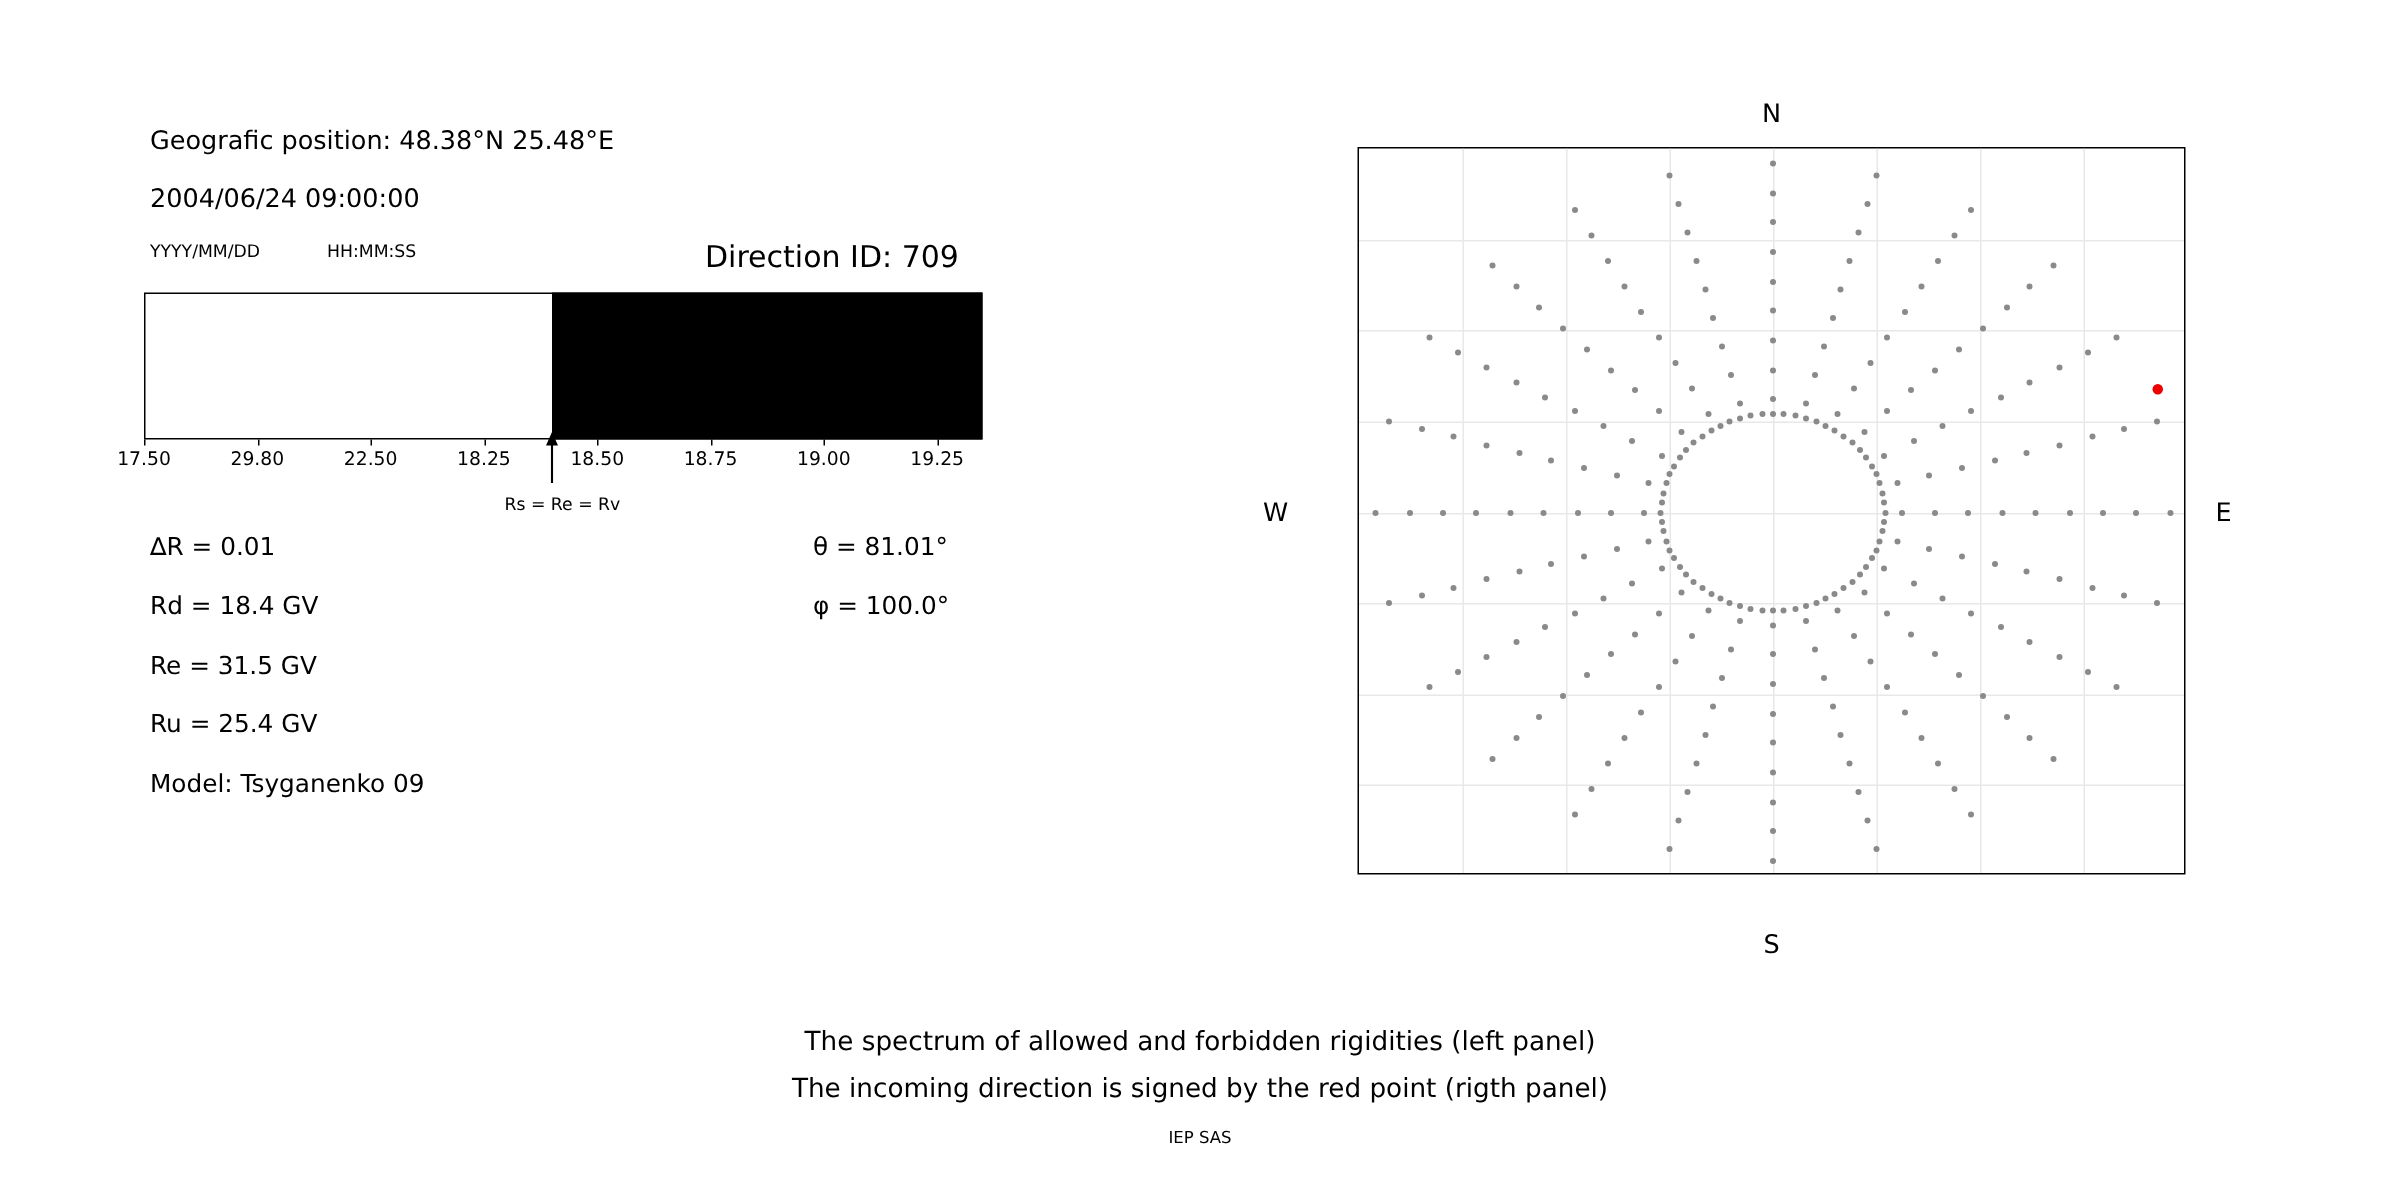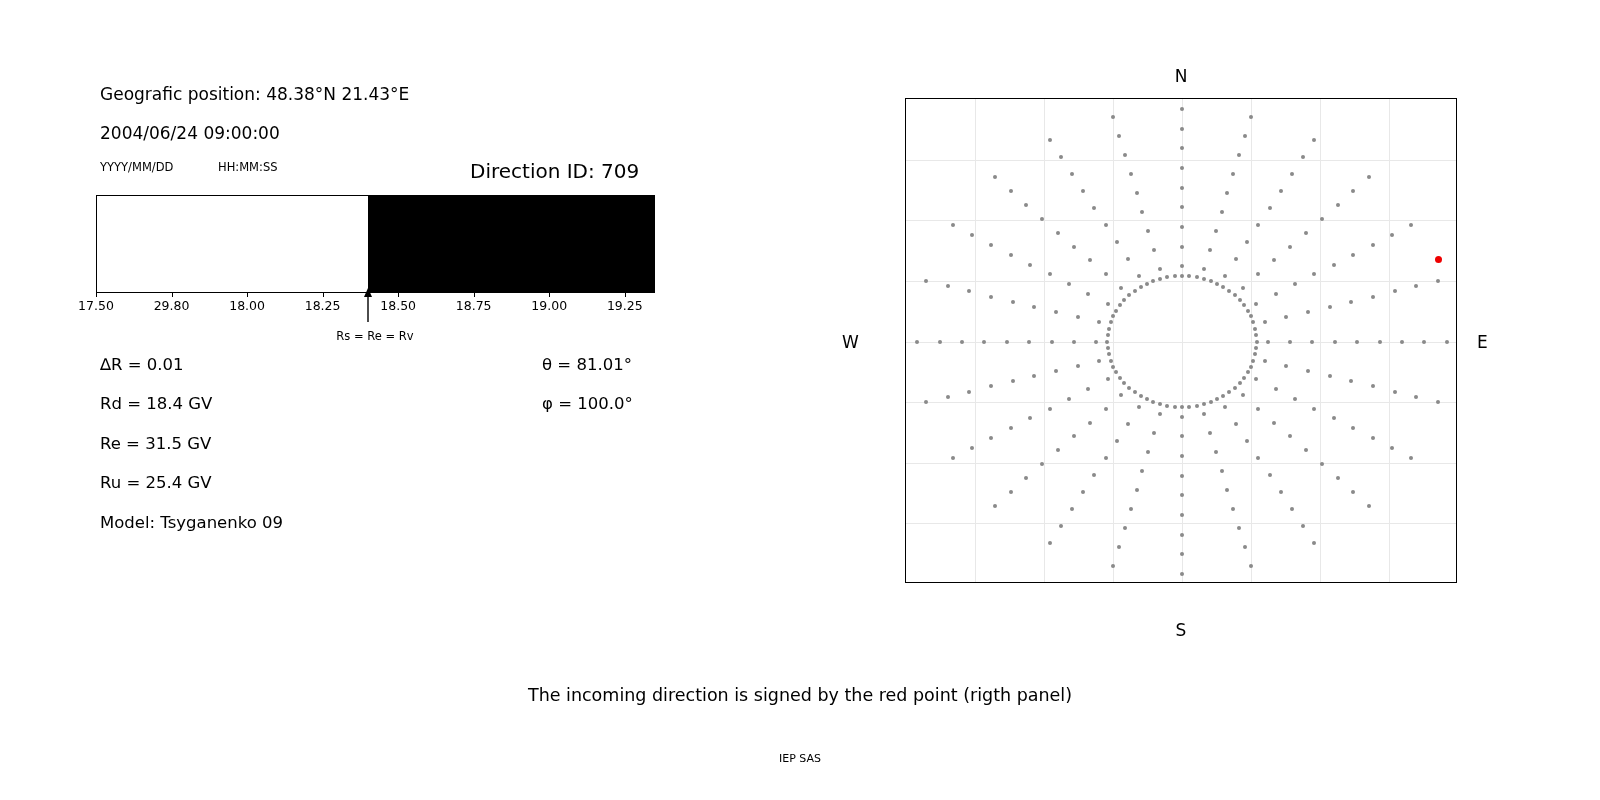--- a/index.html
+++ b/index.html
@@ -201,41 +201,41 @@
     text-align: center;
     font-size: 11px;
     color: #000;
   }
 </style>
 </head>
 <body>
 
 <div id="left-panel">
 
-  <div class="info-line" id="geo-position">Geografic position: 48.38°N 21.43°E</div>
+  <div class="info-line" id="geo-position">Geografic position: 48.38°N 25.48°E</div>
 
   <div class="info-line" id="datetime">2004/06/24 09:00:00</div>
 
   <div class="info-line" id="fmt-date">YYYY/MM/DD</div>
 
   <div class="info-line" id="fmt-time">HH:MM:SS</div>
 
   <div class="info-line" id="direction-id">Direction ID: 709</div>
 
   <div id="spectrum-wrap">
     <div id="spectrum-box"></div>
     <div id="spectrum-forbidden" style="left: 271.946px; width: 287.054px; background: rgb(0, 0, 0);"></div>
   </div>
   <div id="spectrum-axis">
       <div class="sp-tick" style="left: 0px;"></div>
       <div class="sp-ticklabel" style="left: 0px;">17.50</div>
       <div class="sp-tick" style="left: 75.5405px;"></div>
       <div class="sp-ticklabel" style="left: 75.5405px;">29.80</div>
       <div class="sp-tick" style="left: 151.081px;"></div>
-      <div class="sp-ticklabel" style="left: 151.081px;">18.00</div>
+      <div class="sp-ticklabel" style="left: 151.081px;">22.50</div>
       <div class="sp-tick" style="left: 226.622px;"></div>
       <div class="sp-ticklabel" style="left: 226.622px;">18.25</div>
       <div class="sp-tick" style="left: 302.162px;"></div>
       <div class="sp-ticklabel" style="left: 302.162px;">18.50</div>
       <div class="sp-tick" style="left: 377.703px;"></div>
       <div class="sp-ticklabel" style="left: 377.703px;">18.75</div>
       <div class="sp-tick" style="left: 453.243px;"></div>
       <div class="sp-ticklabel" style="left: 453.243px;">19.00</div>
       <div class="sp-tick" style="left: 528.784px;"></div>
       <div class="sp-ticklabel" style="left: 528.784px;">19.25</div>
@@ -570,15 +570,16 @@
       <div class="dot" style="left: 240.872px; top: 184.756px; background: rgb(138, 138, 138);"></div>
       <div class="dot" style="left: 247.482px; top: 182.009px; background: rgb(138, 138, 138);"></div>
       <div class="dot" style="left: 254.368px; top: 179.844px; background: rgb(138, 138, 138);"></div>
       <div class="dot" style="left: 261.462px; top: 178.283px; background: rgb(138, 138, 138);"></div>
       <div class="dot" style="left: 268.696px; top: 177.34px; background: rgb(138, 138, 138);"></div>
       <div class="dot red" style="left: 532.68px; top: 160.05px; background: rgb(238, 0, 0);"></div>
     </div>
 </div>
 
 <div id="caption">
+  <div class="caption-line">The spectrum of allowed and forbidden rigidities (left panel)</div>
   <div class="caption-line">The incoming direction is signed by the red point (rigth panel)</div>
 </div>
 <div id="footer">IEP SAS</div>
 
 </body></html>

